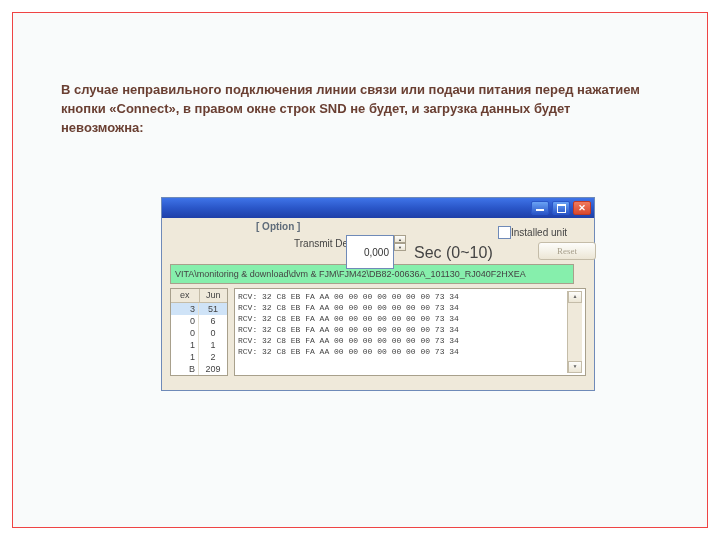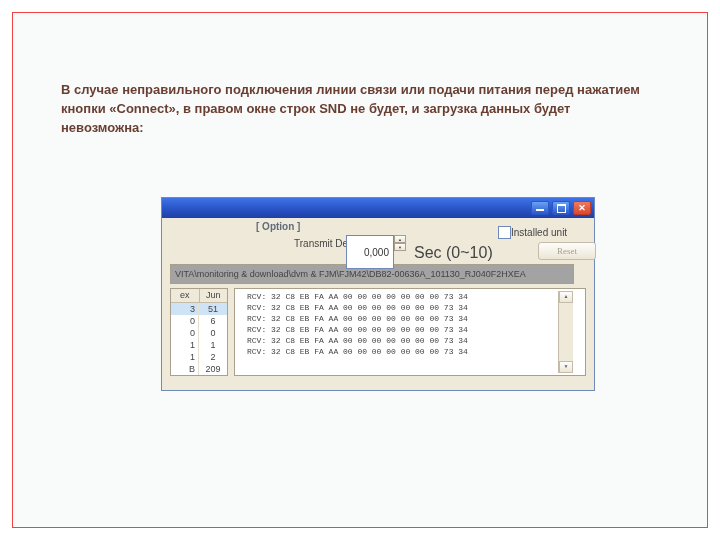--- a/index.html
+++ b/index.html
@@ -203,21 +203,21 @@
     color: #a8a08c;
     font-size: 9px;
     display: flex;
     align-items: center;
     justify-content: center;
     font-family: Liberation Serif, serif;
   }
   .path-row {
     margin: 4px 20px 0 8px;
     height: 18px;
-    background: #a3a3a3;
+    background: #86efac;
     border: 1px solid #a8a08c;
     display: flex;
     align-items: center;
     padding: 0 4px;
     font-size: 9px;
     color: #444;
     white-space: nowrap;
     overflow: hidden;
   }
   .data-area {
@@ -255,21 +255,21 @@
     color: #444;
     line-height: 12px;
     box-sizing: border-box;
   }
   .lt-row div:last-child { border-right: none; text-align: center; }
   .lt-row.sel { background: #cfe3f7; }
   .log-box {
     flex: 1;
     background: #fff;
     border: 1px solid #a8a08c;
-    padding: 2px 12px;
+    padding: 2px 3px;
     font-family: "Courier New", monospace;
     font-size: 8px;
     line-height: 11px;
     color: #444;
     display: flex;
   }
   .log-content {
     flex: 1;
     white-space: pre;
     overflow: hidden;

